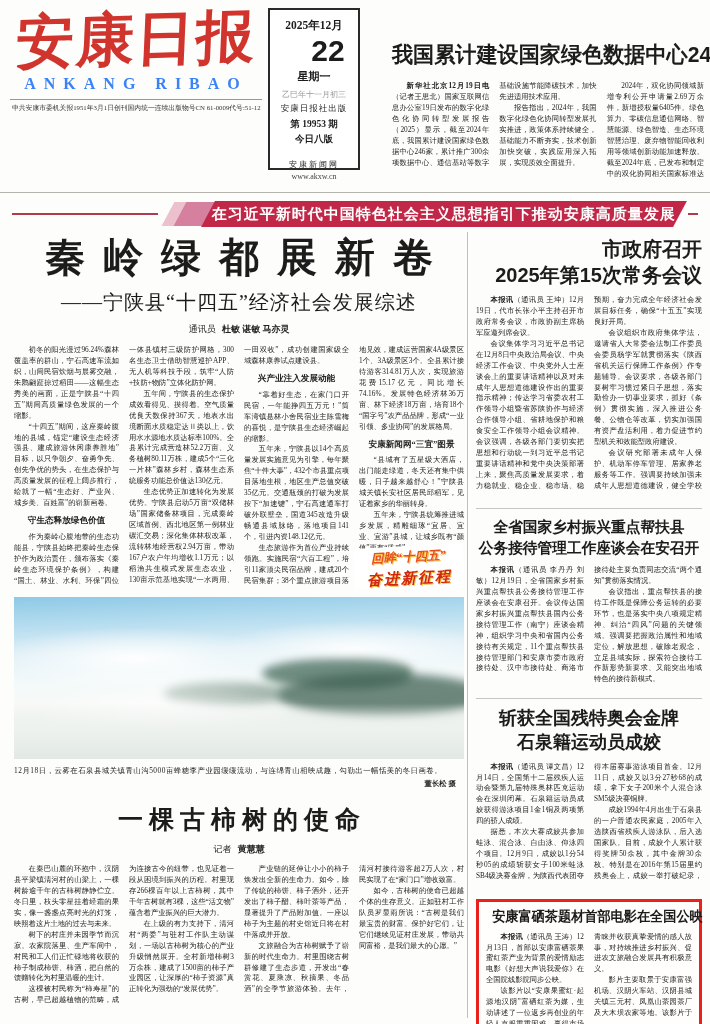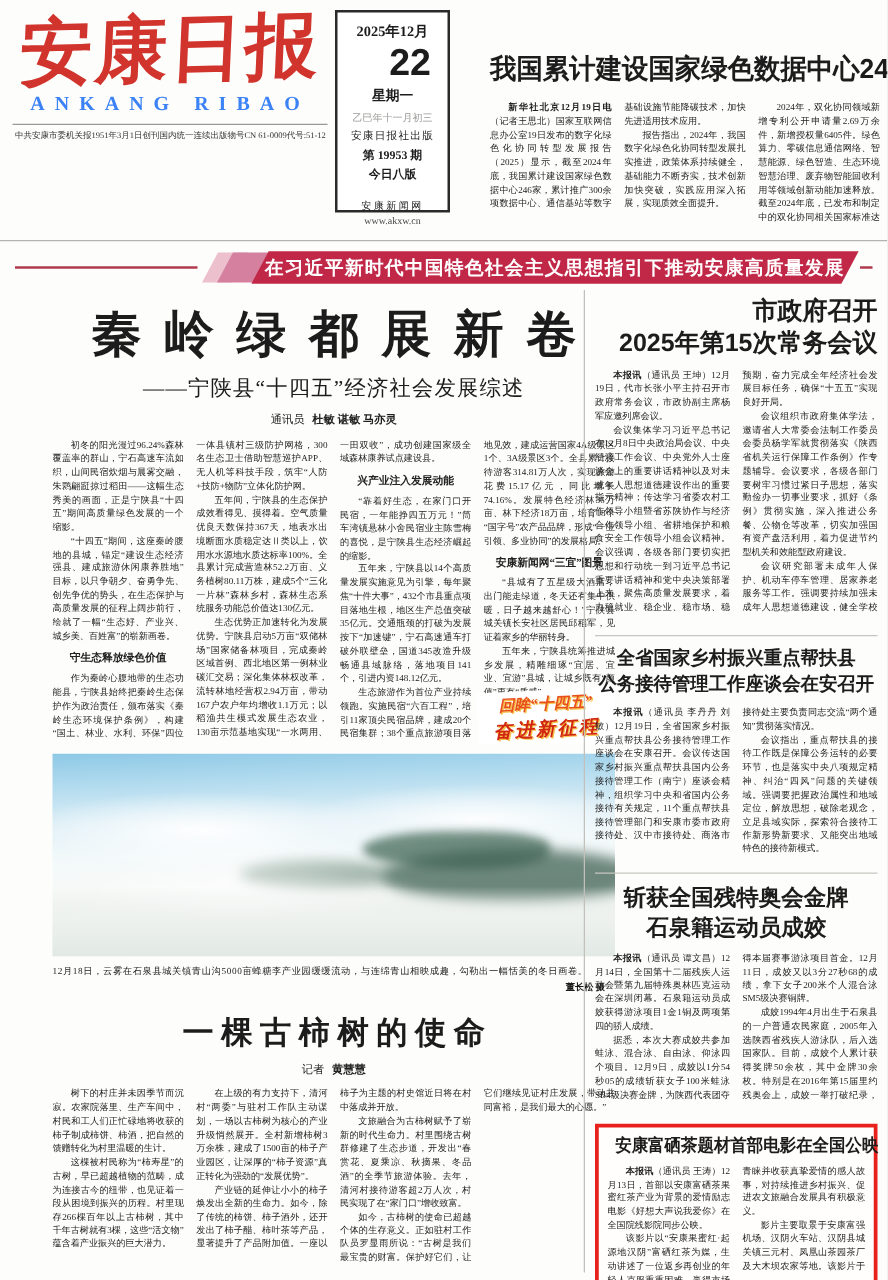--- a/index.html
+++ b/index.html
@@ -53,23 +53,23 @@
             column-gap:10px;}
   .art-body p{margin:0;text-indent:2em;}
   .art-body p.sec-head{text-indent:0;text-align:center;font-weight:bold;font-size:8.6px;margin:5px 0;}
   .art-body p.turn-note{text-indent:0;text-align:right;font-weight:bold;}
   .art-body strong{font-weight:bold;}
   .cols-2{column-count:2;}
   .cols-3{column-count:3;}
   .cols-4{column-count:4;}
 
   
-  .left-main{position:absolute;left:14px;top:246px;width:450px;margin-left:28px;}
+  .left-main{position:absolute;left:14px;top:236px;width:450px;}
   .qin-h{font-size:40px;font-weight:900;text-align:center;letter-spacing:18px;text-indent:18px;line-height:1.1;}
-  .qin-sub{font-size:17px;text-align:center;margin-top:9px;letter-spacing:1px;}
+  .qin-sub{font-size:20px;text-align:center;margin-top:9px;letter-spacing:1px;}
   .byline{font-size:9px;text-align:center;margin-top:7px;color:#222;}
   .byline b{margin-left:4px;}
   .qin-body{margin-top:9px;height:244px;position:relative;}
   .graphic-1445{position:absolute;right:0;bottom:-2px;width:110px;text-align:center;background:#fff;
                 transform:rotate(-3deg);padding:2px 0;}
   .g-l1{font-size:12.5px;font-weight:900;font-style:italic;color:#e84f1c;text-shadow:1px 1px 0 #f7c34a;white-space:nowrap;}
   .g-l2{font-size:15px;font-weight:900;font-style:italic;color:#d1260f;letter-spacing:2px;
         text-shadow:1px 1px 0 #f7c34a;white-space:nowrap;}
 
   
@@ -206,20 +206,21 @@
     <div class="photo-caption">12月18日，云雾在石泉县城关镇青山沟5000亩蜂糖李产业园缓缓流动，与连绵青山相映成趣，勾勒出一幅恬美的冬日画卷。</div>
     <div class="photo-credit">董长松 摄</div>
 
     <div class="persimmon">
       <div class="per-h">一棵古柿树的使命</div>
       <div class="byline">
         <span>记者</span>
         <b>黄慧慧</b>
       </div>
       <div class="art-body cols-4 per-body">
+          <p>在秦巴山麓的环抱中，汉阴县平梁镇清河村的山梁上，一棵树龄逾千年的古柿树静静伫立。冬日里，枝头零星挂着经霜的果实，像一盏盏点亮时光的灯笼，映照着这片土地的过去与未来。</p>
           <p>树下的村庄并未因季节而沉寂。农家院落里、生产车间中，村民和工人们正忙碌地将收获的柿子制成柿饼、柿酒，把自然的馈赠转化为村里温暖的生计。</p>
           <p>这棵被村民称为“柿寿星”的古树，早已超越植物的范畴，成为连接古今的纽带，也见证着一段从困境到振兴的历程。村里现存266棵百年以上古柿树，其中千年古树就有3棵，这些“活文物”蕴含着产业振兴的巨大潜力。</p>
           <p>在上级的有力支持下，清河村“两委”与驻村工作队主动谋划，一场以古柿树为核心的产业升级悄然展开。全村新增柿树3万余株，建成了1500亩的柿子产业园区，让深厚的“柿子资源”真正转化为强劲的“发展优势”。</p>
           <p>产业链的延伸让小小的柿子焕发出全新的生命力。如今，除了传统的柿饼、柿子酒外，还开发出了柿子醋、柿叶茶等产品，显著提升了产品附加值。一座以柿子为主题的村史馆近日将在村中落成并开放。</p>
           <p>文旅融合为古柿树赋予了崭新的时代生命力。村里围绕古树群修建了生态步道，开发出“春赏花、夏乘凉、秋摘果、冬品酒”的全季节旅游体验。去年，清河村接待游客超2万人次，村民实现了在“家门口”增收致富。</p>
           <p>如今，古柿树的使命已超越个体的生存意义。正如驻村工作队员罗显雨所说：“古树是我们最宝贵的财富。保护好它们，让它们继续见证村庄发展，带动共同富裕，是我们最大的心愿。”</p>
         </div>
     </div>
   </div>
 

